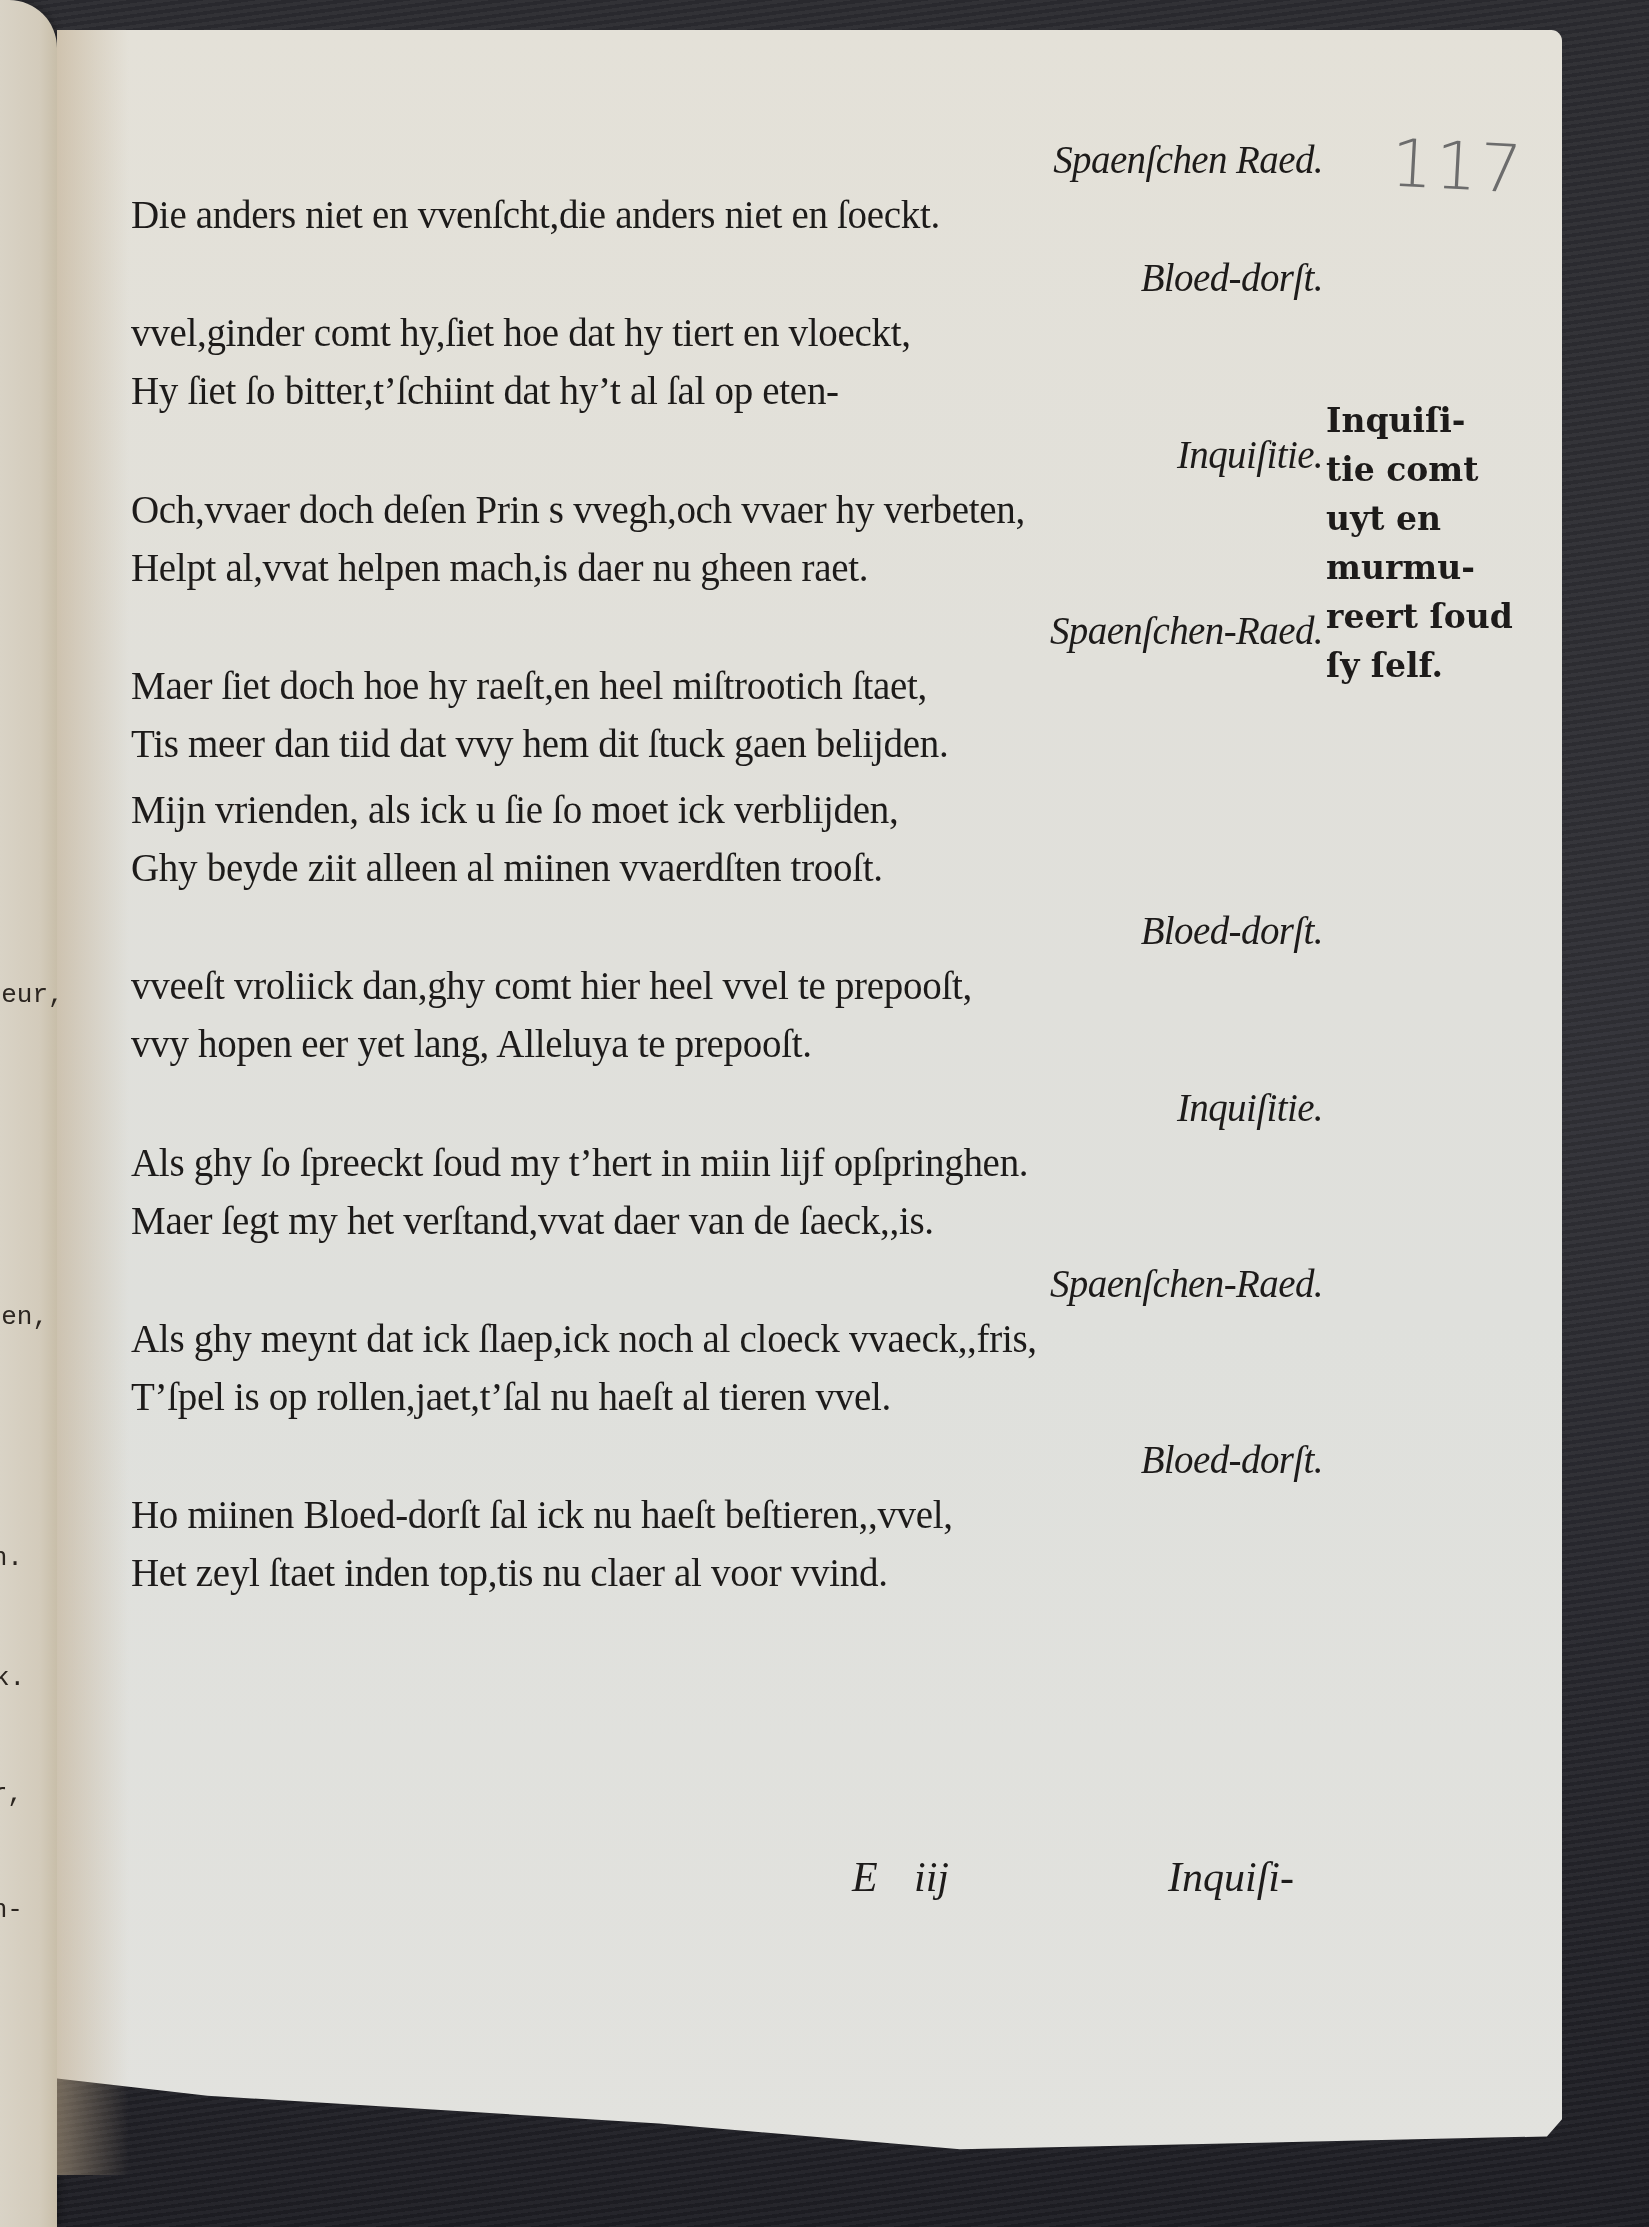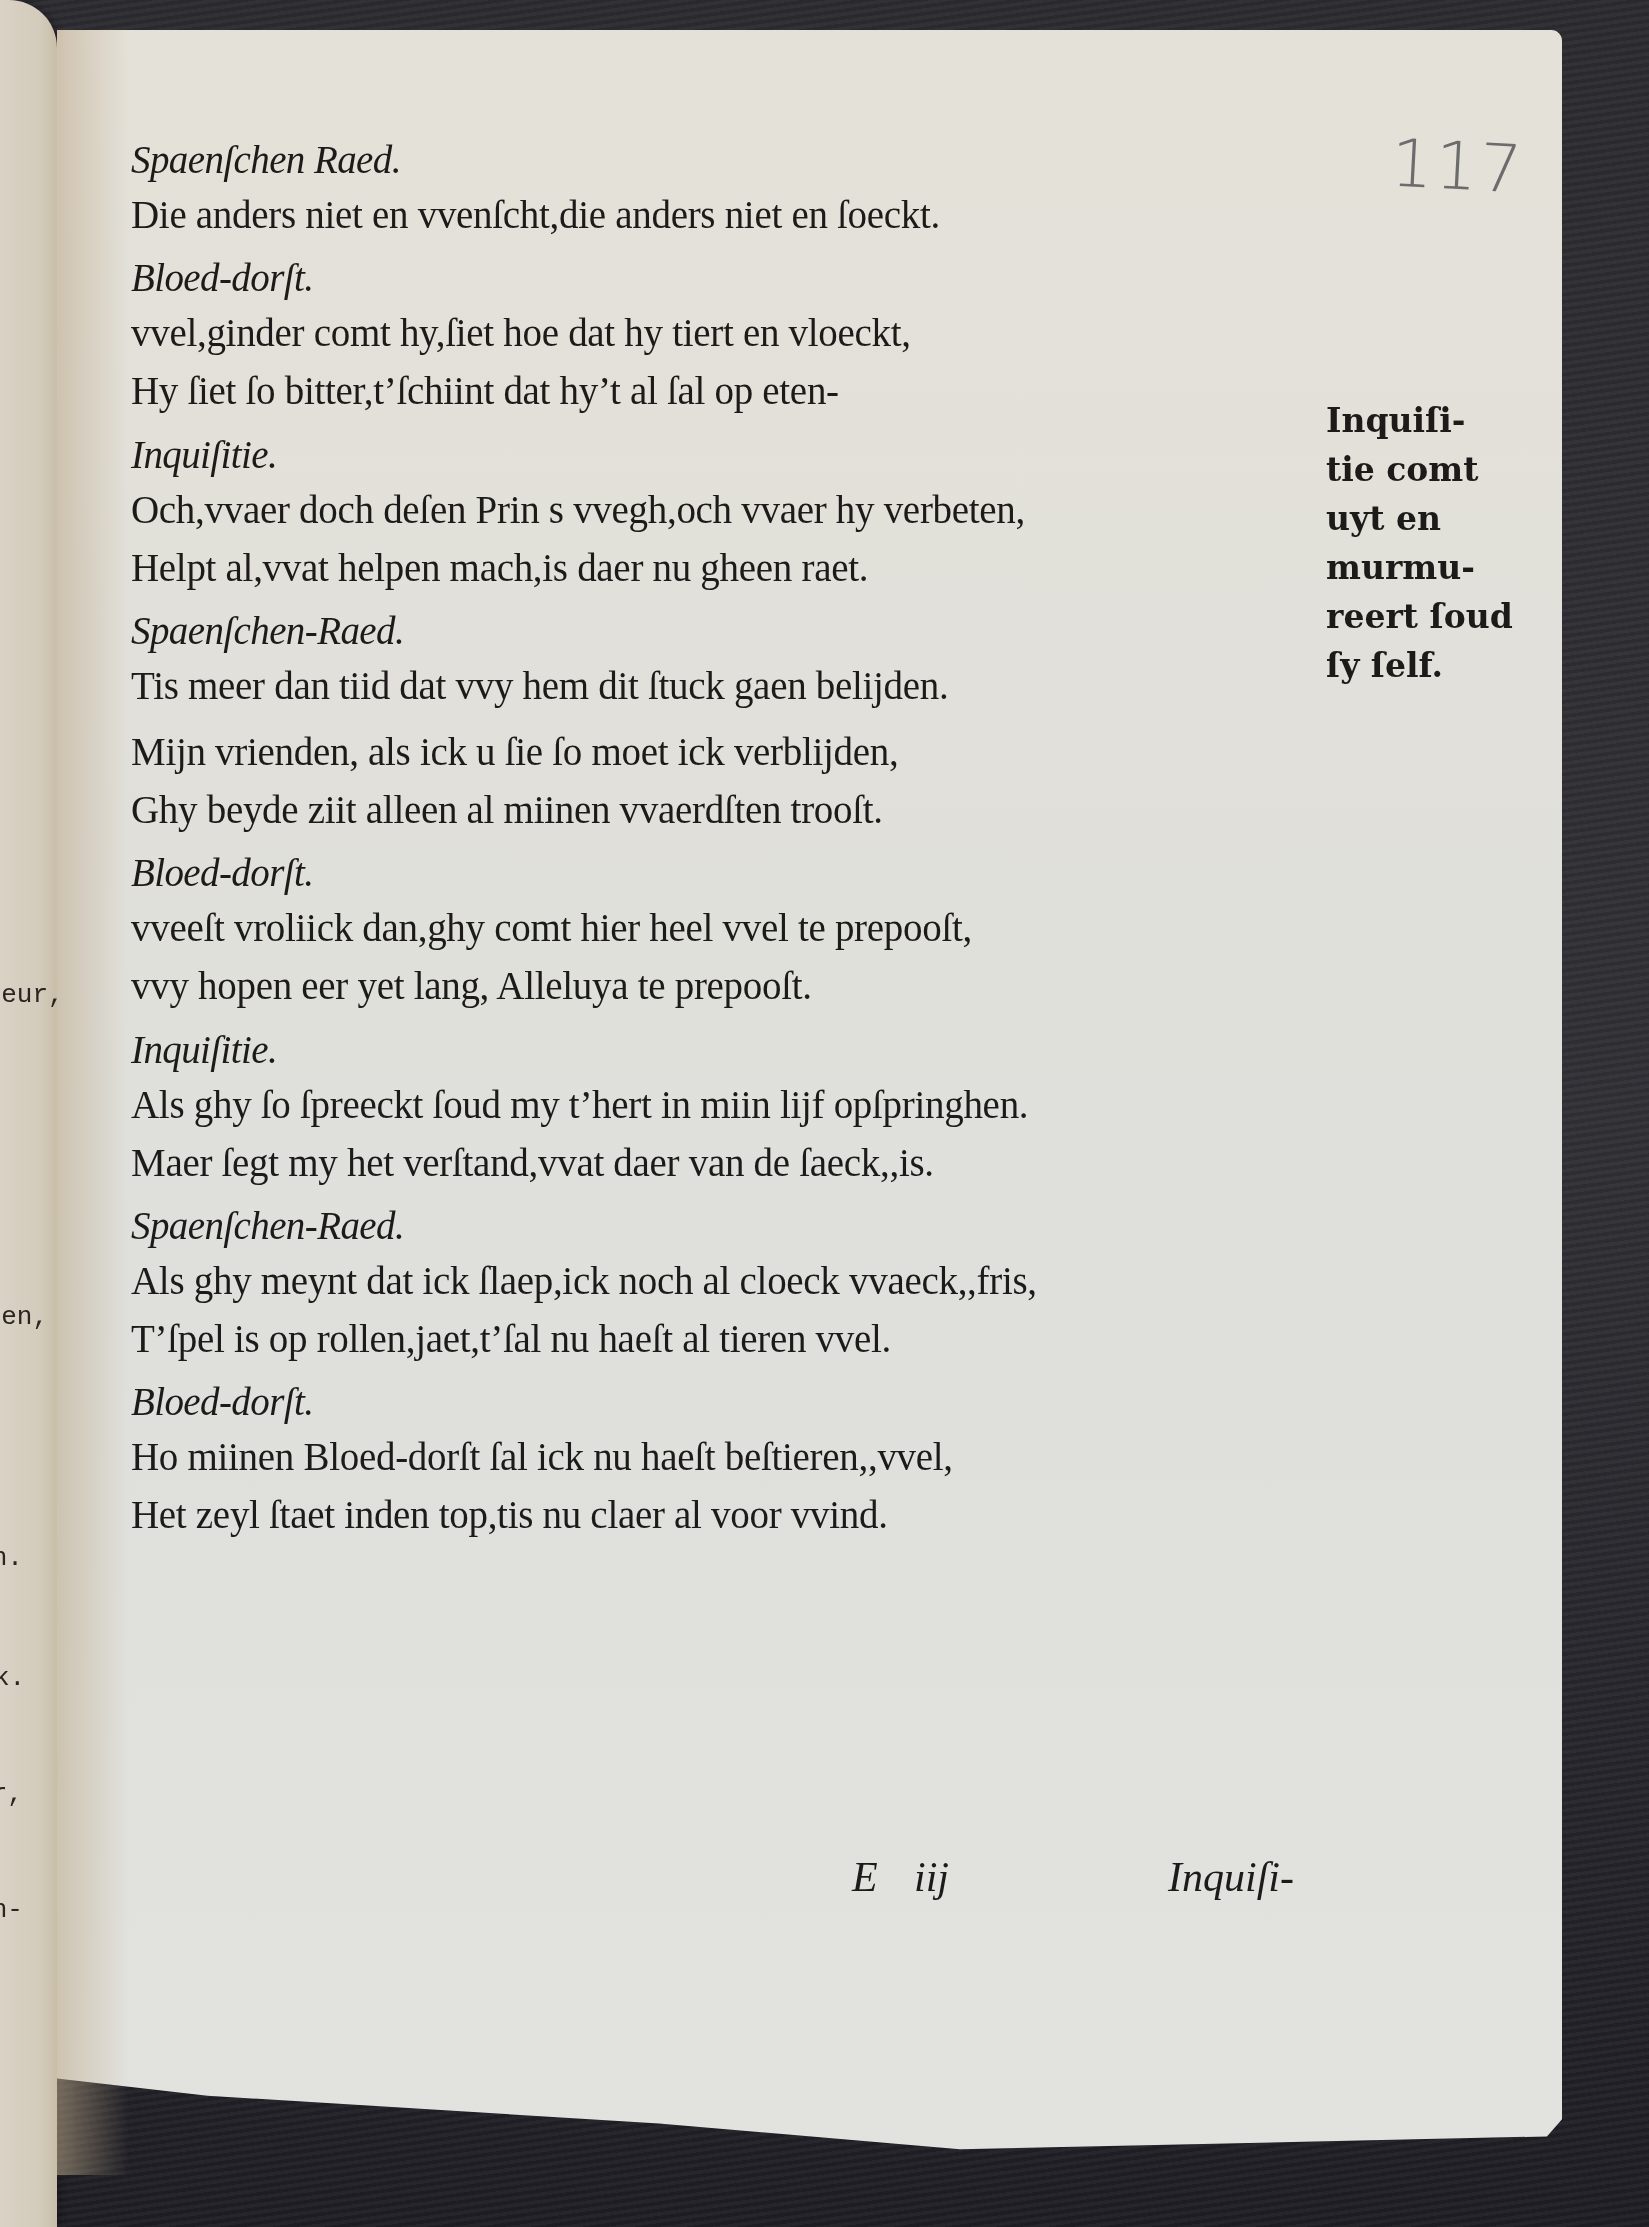--- a/index.html
+++ b/index.html
@@ -37,21 +37,21 @@
       pointer-events: none;
     }
     .folio {
       position: absolute; left: 1391px; top: 128px; font-size: 66px; color: #6c6c6c;
       font-family: "DejaVu Sans", sans-serif; font-weight: 300; letter-spacing: 2.4px;
       transform: rotate(3deg);
     }
     .text-block { position: absolute; left: 131px; top: 134px; width: 1192px; color: #1d1b1a; }
     .speaker {
       font-family: "Liberation Serif", serif; font-style: italic; font-size: 39px;
-      text-align: left; line-height: 52px; height: 52px; letter-spacing: -0.6px;
+      text-align: right; line-height: 52px; height: 52px; letter-spacing: -0.6px;
     }
     .verse {
       font-family: "Liberation Serif", serif; font-size: 39px; line-height: 58px;
       height: 58px; white-space: nowrap; letter-spacing: -0.3px;
     }
     .sec { margin-bottom: 8.3px; }
     .sidenote {
       position: absolute; left: 1326px; top: 396px; color: #1d1b1a;
       font-family: "DejaVu Serif", serif; font-weight: bold; font-size: 33px; line-height: 49px;
     }
@@ -89,20 +89,21 @@
     <div class="verse">vvel,ginder comt hy,ſiet hoe dat hy tiert en vloeckt,</div>
     <div class="verse">Hy ſiet ſo bitter,t’ſchiint dat hy’t al ſal op eten-</div>
   </div>
   <div class="sec">
     <div class="speaker">Inquiſitie.</div>
     <div class="verse">Och,vvaer doch deſen Prin s vvegh,och vvaer hy verbeten,</div>
     <div class="verse">Helpt al,vvat helpen mach,is daer nu gheen raet.</div>
   </div>
   <div class="sec">
     <div class="speaker">Spaenſchen-Raed.</div>
+    <div class="verse">Maer ſiet doch hoe hy raeſt,en heel miſtrootich ſtaet,</div>
     <div class="verse">Tis meer dan tiid dat vvy hem dit ſtuck gaen belijden.</div>
   </div>
   <div class="sec">
     <div class="verse">Mijn vrienden, als ick u ſie ſo moet ick verblijden,</div>
     <div class="verse">Ghy beyde ziit alleen al miinen vvaerdſten trooſt.</div>
   </div>
   <div class="sec">
     <div class="speaker">Bloed-dorſt.</div>
     <div class="verse">vveeſt vroliick dan,ghy comt hier heel vvel te prepooſt,</div>
     <div class="verse">vvy hopen eer yet lang, Alleluya te prepooſt.</div>

